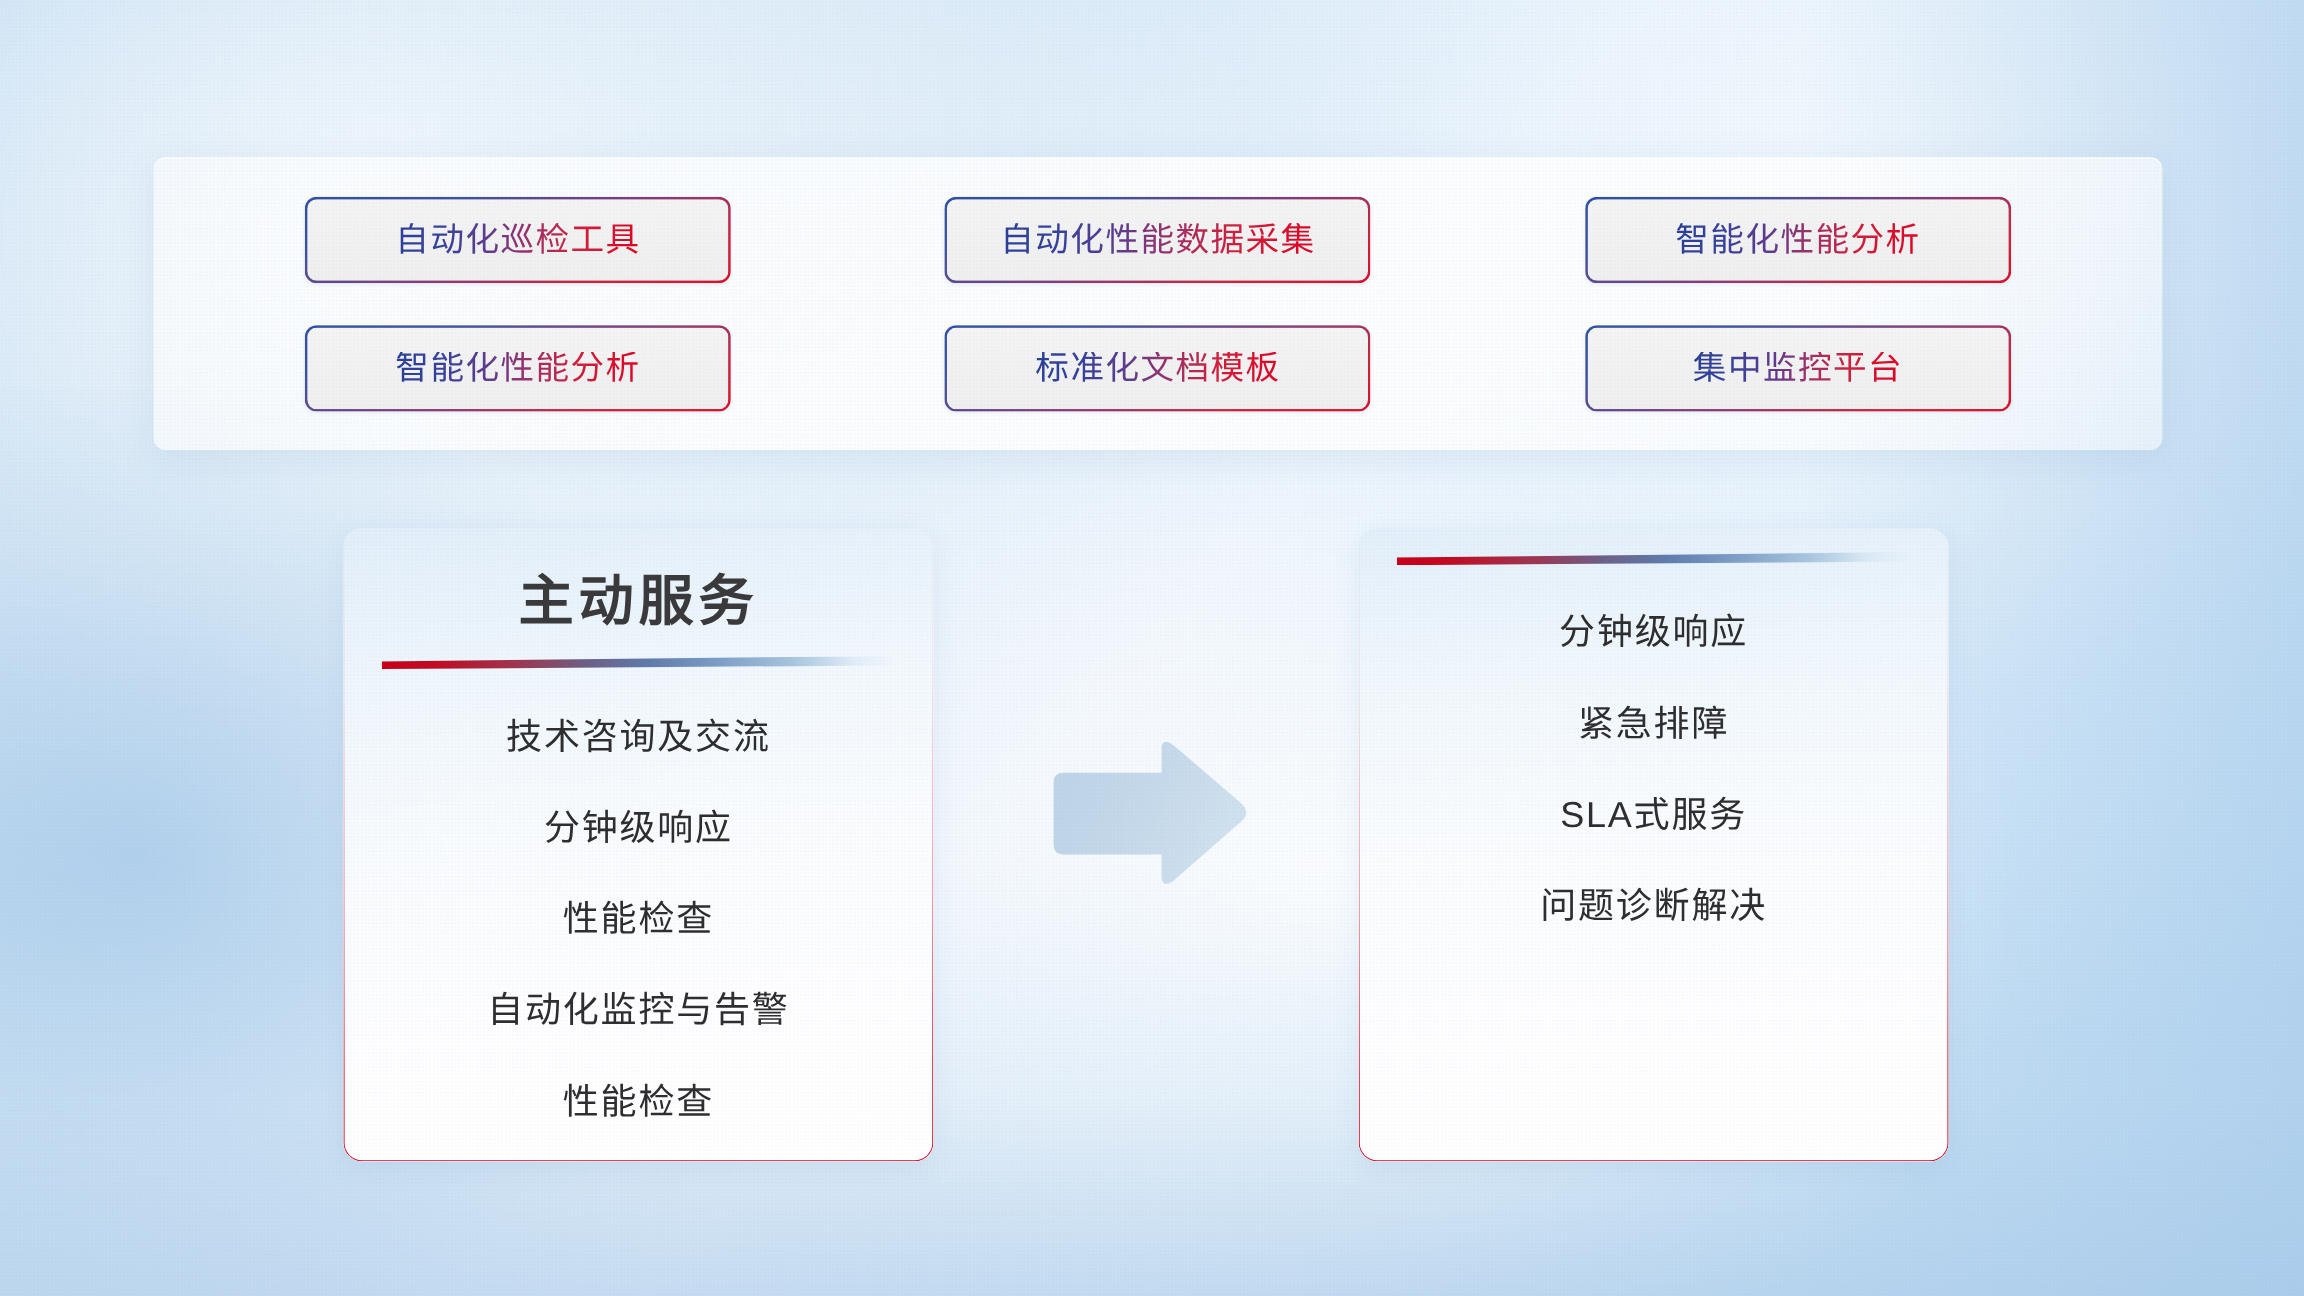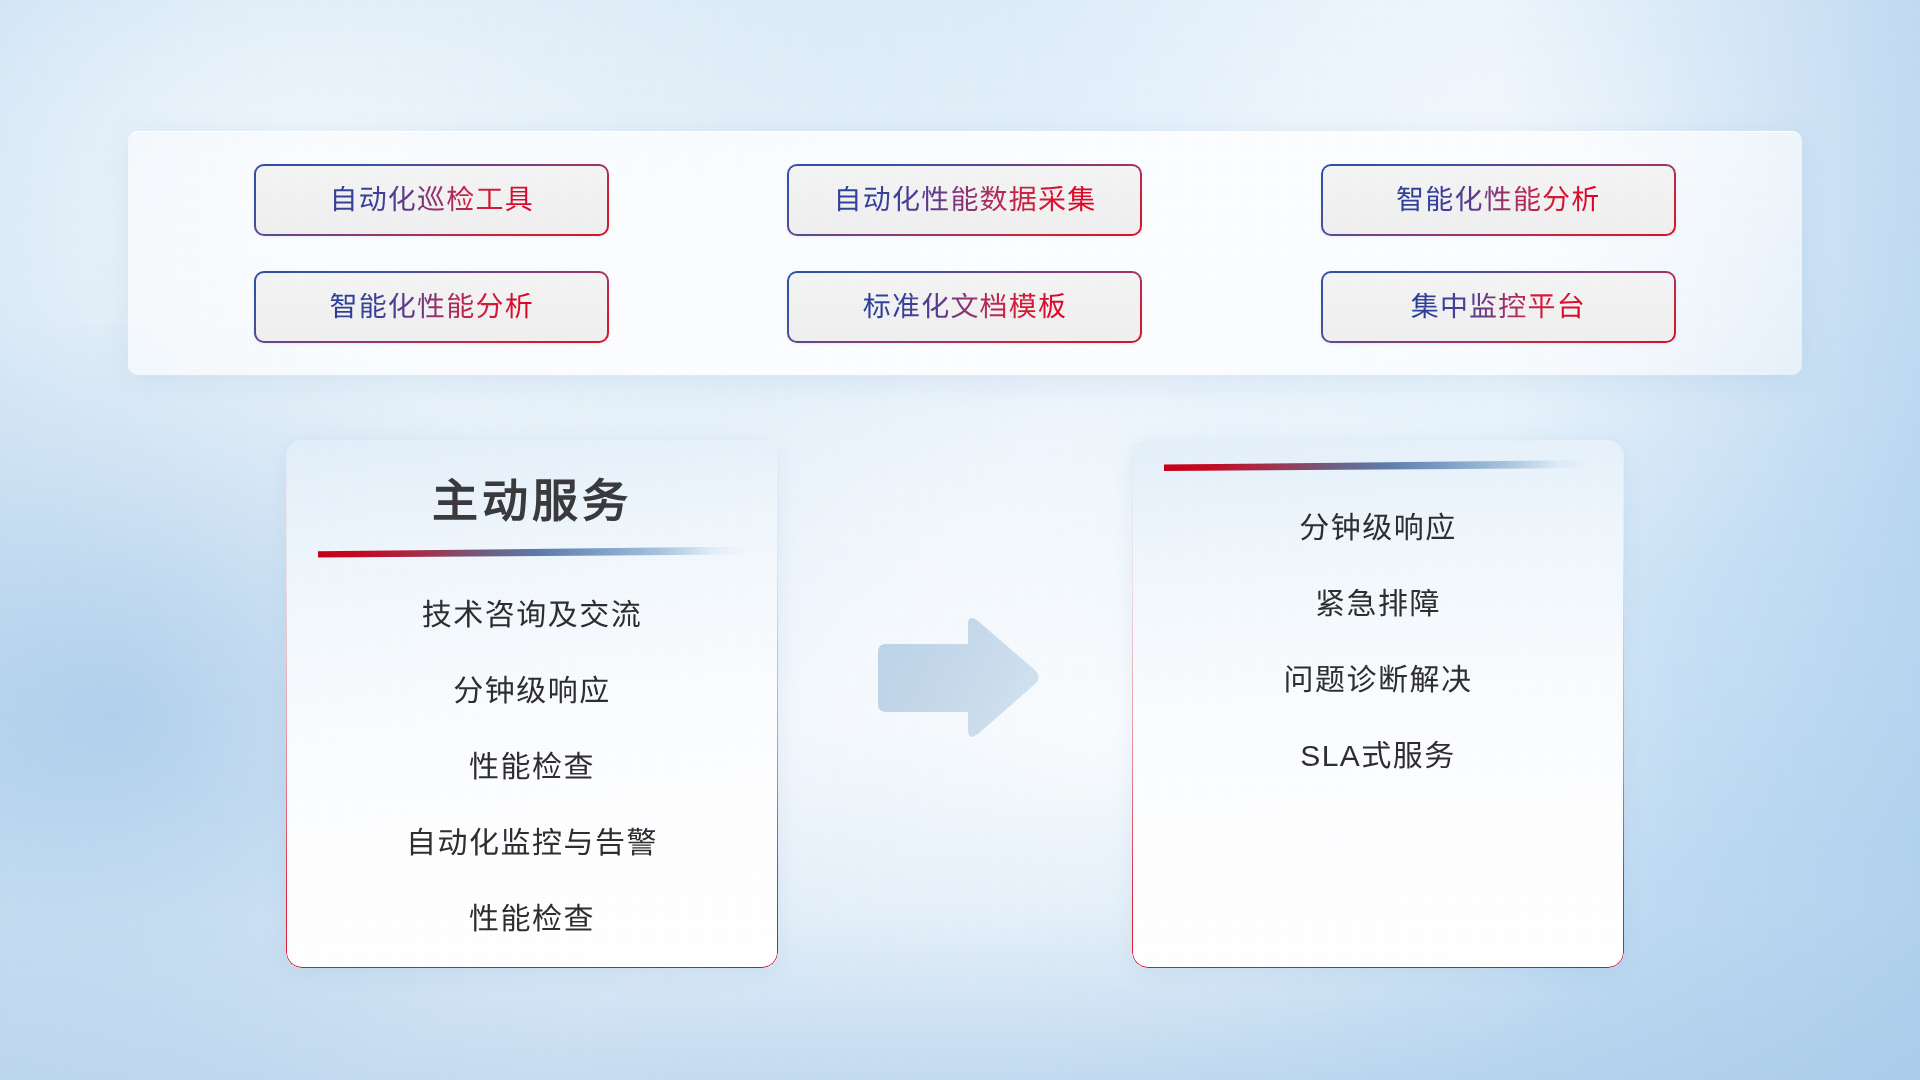--- a/index.html
+++ b/index.html
@@ -348,21 +348,21 @@
       <path d="M6 38 Q6 30 14 30 L96 30 L96 10 Q96 0 106 7 L163 56 Q170 63 163 70 L106 120 Q96 127 96 116 L96 98 L14 98 Q6 98 6 90 Z" fill="url(#arrowGrad)"></path>
     </svg>
   </div>
 
   <div class="service-card" id="card-passive">
     <div class="card-inner">
       <div class="card-divider"></div>
       <ul class="card-list">
         <li>分钟级响应</li>
         <li>紧急排障</li>
+        <li>SLA式服务</li>
         <li>问题诊断解决</li>
-        <li>SLA式服务</li>
       </ul>
     </div>
   </div>
 
 </div>
 
 <div id="texture"></div>
 
 </body></html>

